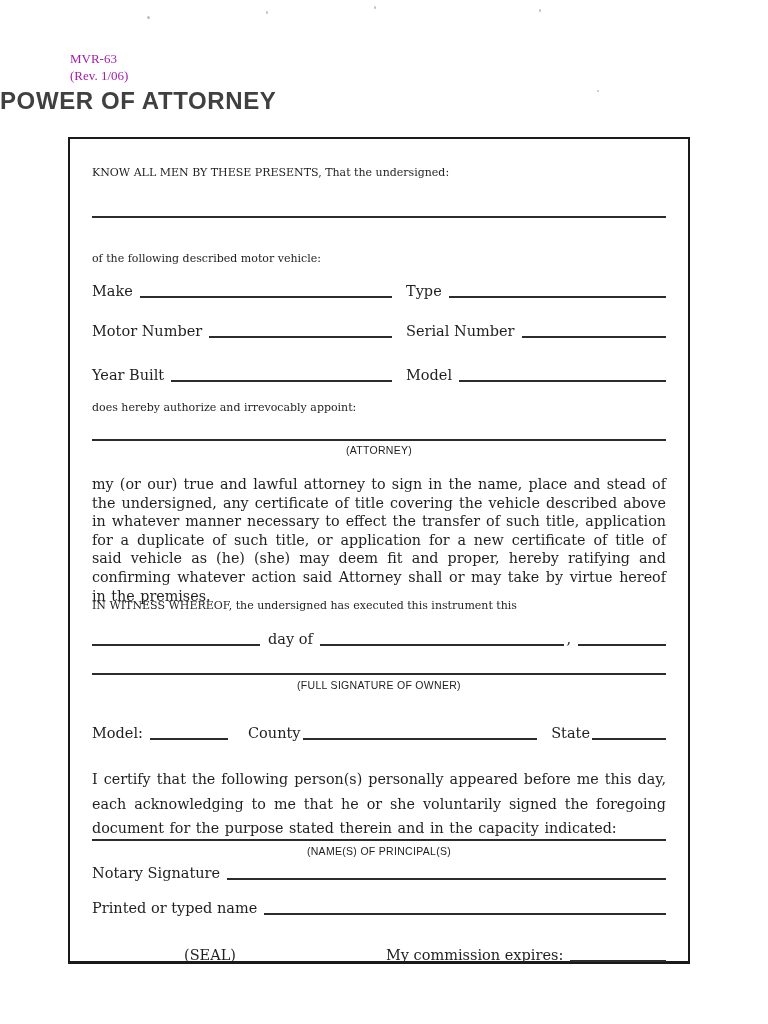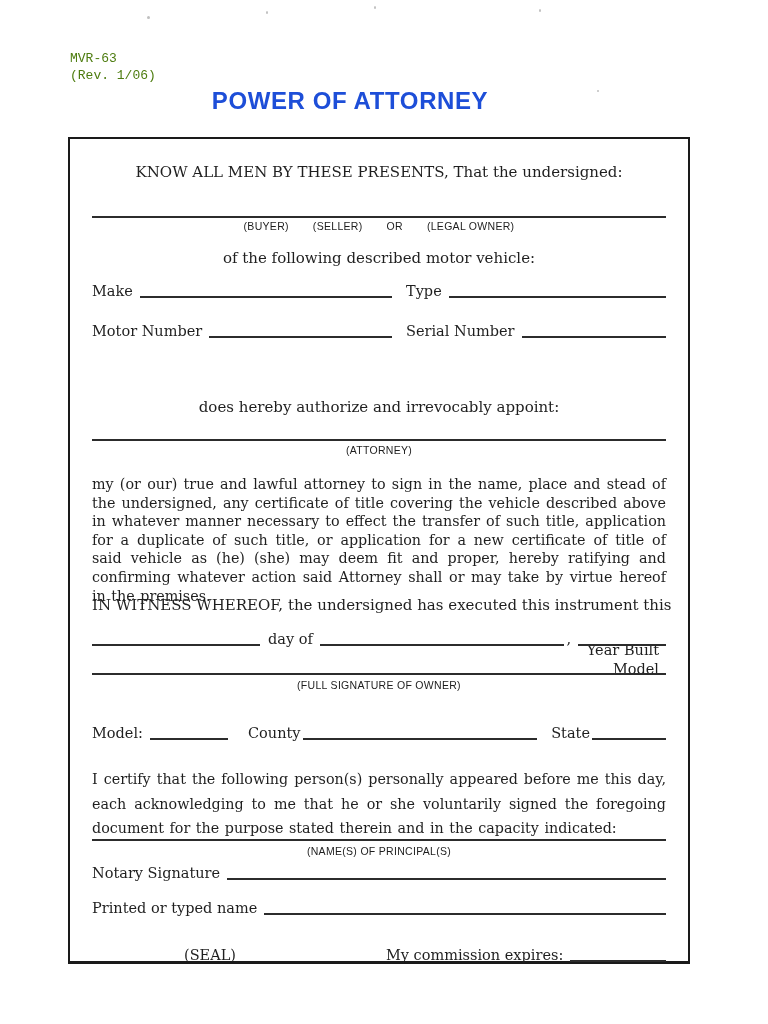--- a/index.html
+++ b/index.html
@@ -8,41 +8,40 @@
     background:#ffffff;
     position:relative;
     font-family:"DejaVu Serif", serif;
     color:#1f1f1f;
     overflow:hidden;
   }
   .speck { position:absolute; background:#8a8a8a; border-radius:50%; opacity:.55; }
 
   .form-code-block {
     position:absolute; left:70px; top:50px;
-    font-family:Liberation Mono, monospace;
-    font-size:13px; line-height:17px; color:#4d7c0f;
+    font-family:Liberation Serif, serif;
+    font-size:13px; line-height:17px; color:#a21caf;
   }
   .doc-title {
     position:absolute; left:0; right:68px; top:87px;
-    text-align:center;
     font-family:"Liberation Sans", sans-serif;
     font-weight:bold; font-size:24px; letter-spacing:0.6px;
-    color:#1d4ed8;
+    color:#404040;
   }
 
   .box {
     position:absolute; left:68px; top:137px;
     width:622px; height:827px;
     border:2px solid #1a1a1a;
     border-bottom-width:3px;
     box-sizing:border-box;
   }
   .abs { position:absolute; left:22px; right:22px; }
 
-  .tline { font-size:15px; line-height:19px; white-space:nowrap;text-align:center; }
+  .tline { font-size:11px; line-height:19px; white-space:nowrap; }
 
   .rule { position:absolute; left:22px; right:22px; border-bottom:2px solid #2c2c2c; height:0; }
 
   .sublabel {
     position:absolute; left:22px; right:22px;
     text-align:center;
     font-family:"Liberation Sans", sans-serif;
     font-size:10.5px; line-height:13px; letter-spacing:0.3px;
     color:#1d1d1d; white-space:nowrap;
   }
@@ -91,23 +90,20 @@
     <div>(Rev. 1/06)</div>
   </div>
 
   <div class="doc-title">POWER OF ATTORNEY</div>
 
   <div class="box">
 
     <div class="abs tline" style="top:24px;">KNOW ALL MEN BY THESE PRESENTS, That the undersigned:</div>
 
     <div class="rule" style="top:77px;"></div>
-    <div class="sublabel party" style="top:81px;">
-      <span>(BUYER)</span><span>(SELLER)</span><span>OR</span><span>(LEGAL OWNER)</span>
-    </div>
 
     <div class="abs tline" style="top:110px;">of the following described motor vehicle:</div>
 
     <div class="row" style="top:183px;">
       <div class="vcell-l">
         <span class="lbl">Motor Number</span>
         <span class="fill"></span>
       </div>
       <div class="vcell-r">
         <span class="lbl">Serial Number</span>
@@ -119,21 +115,21 @@
       <div class="vcell-l">
         <span class="lbl">Make</span>
         <span class="fill"></span>
       </div>
       <div class="vcell-r">
         <span class="lbl">Type</span>
         <span class="fill"></span>
       </div>
     </div>
 
-    <div class="row" style="top:221px;flex-direction:column;">
+    <div class="row" style="top:227px;">
       <div class="vcell-l">
         <span class="lbl">Year Built</span>
         <span class="fill"></span>
       </div>
       <div class="vcell-r">
         <span class="lbl">Model</span>
         <span class="fill"></span>
       </div>
     </div>
 

